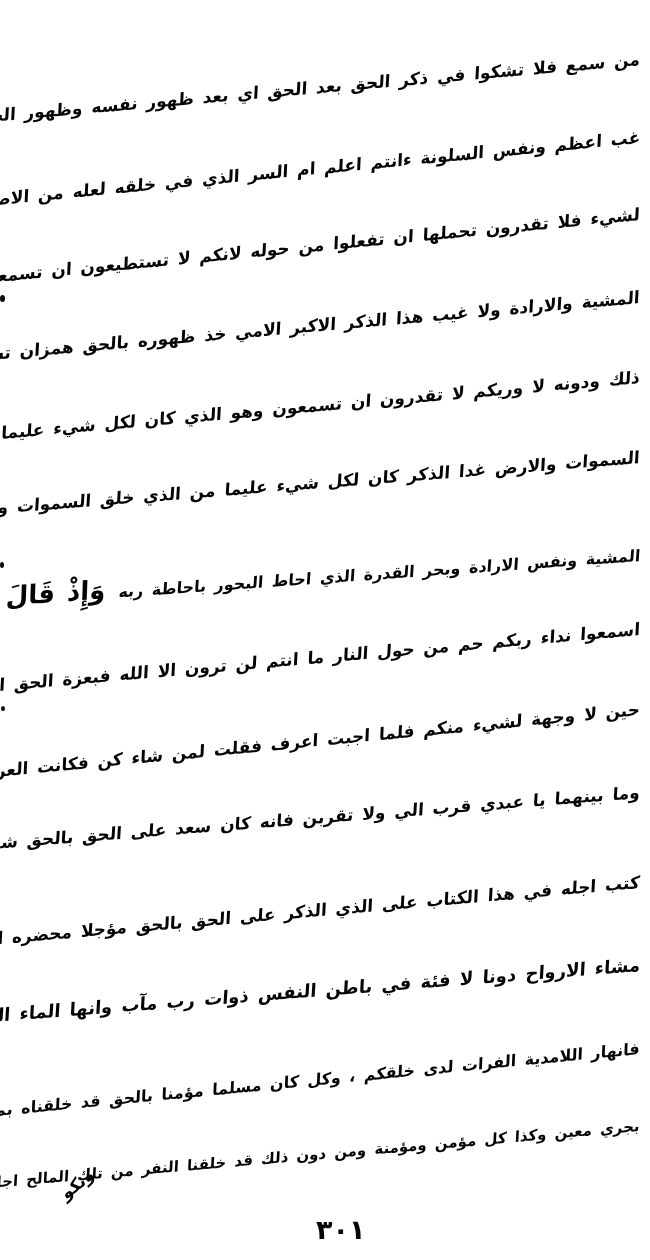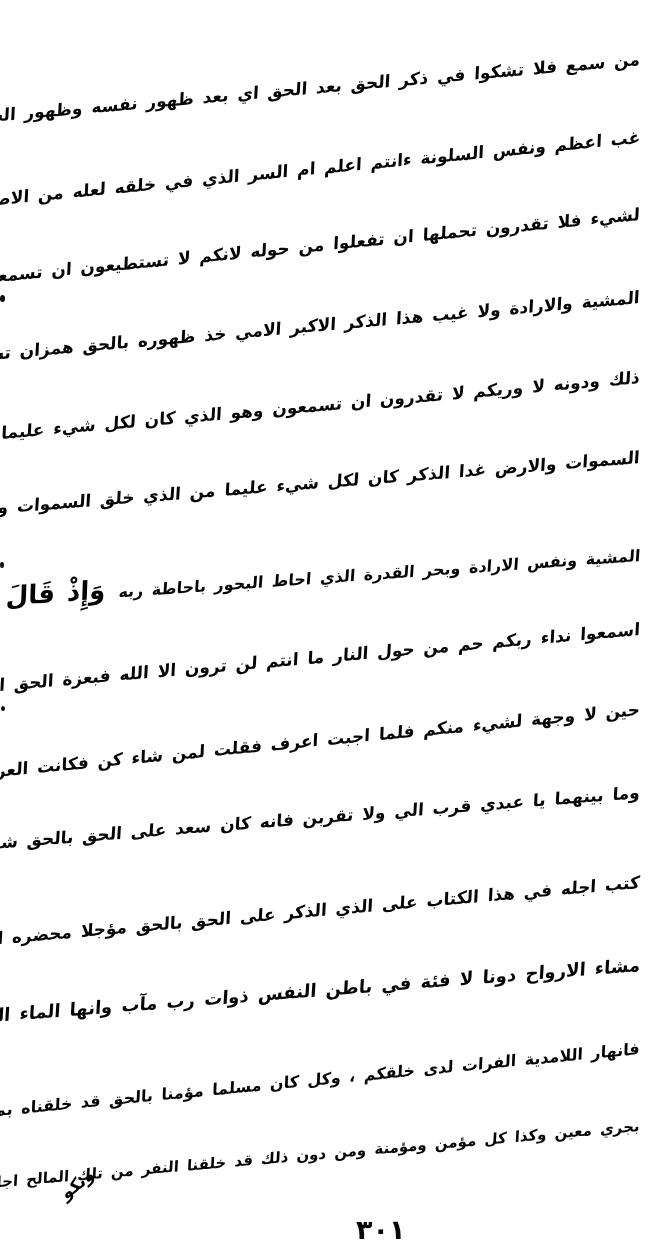--- a/index.html
+++ b/index.html
@@ -41,21 +41,21 @@
     position:absolute;
     left:58px;top:1186px;
     font-size:17px;
     font-weight:700;
     transform:rotate(-38deg) skewX(-10deg);
     transform-origin:0 0;
     direction:rtl;
   }
   .pagenum{
     position:absolute;
-    left:356px;top:1214px;
+    left:316px;top:1214px;
     font-size:27px;
     font-weight:700;
     direction:rtl;
     letter-spacing:2px;
   }
   .speck{
     position:absolute;
     background:#0a0a0a;
     border-radius:50%;
   }

